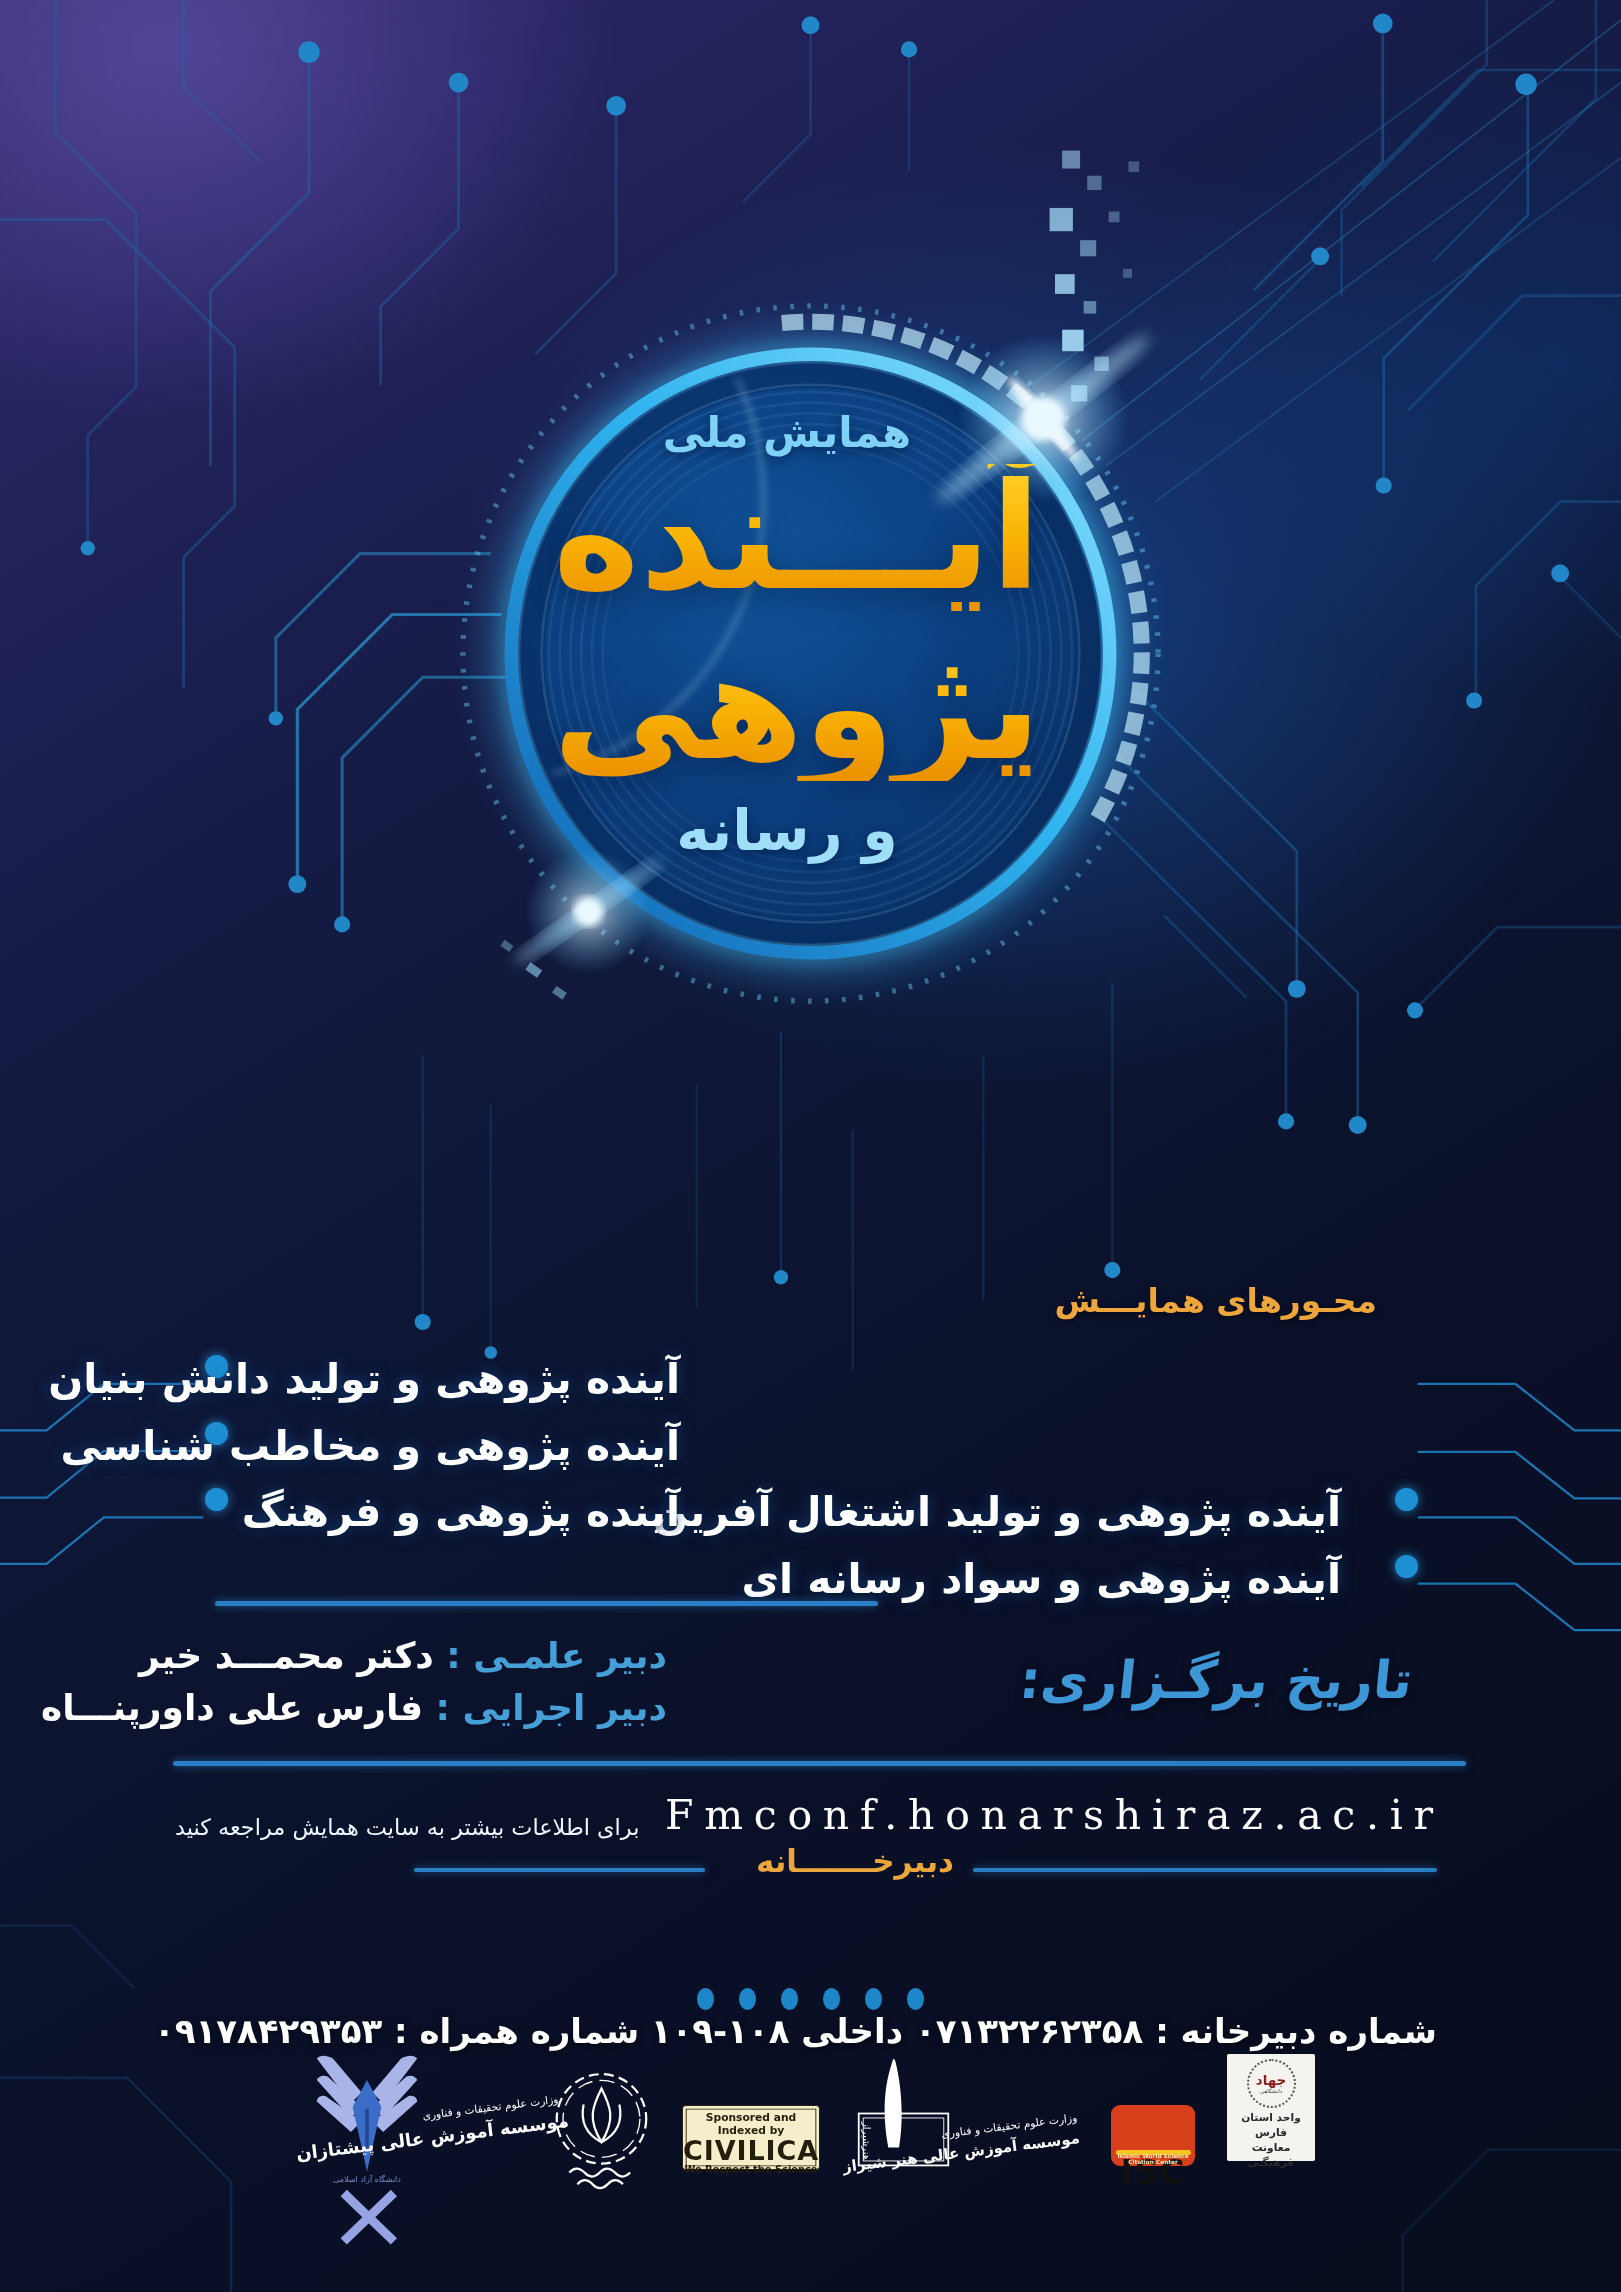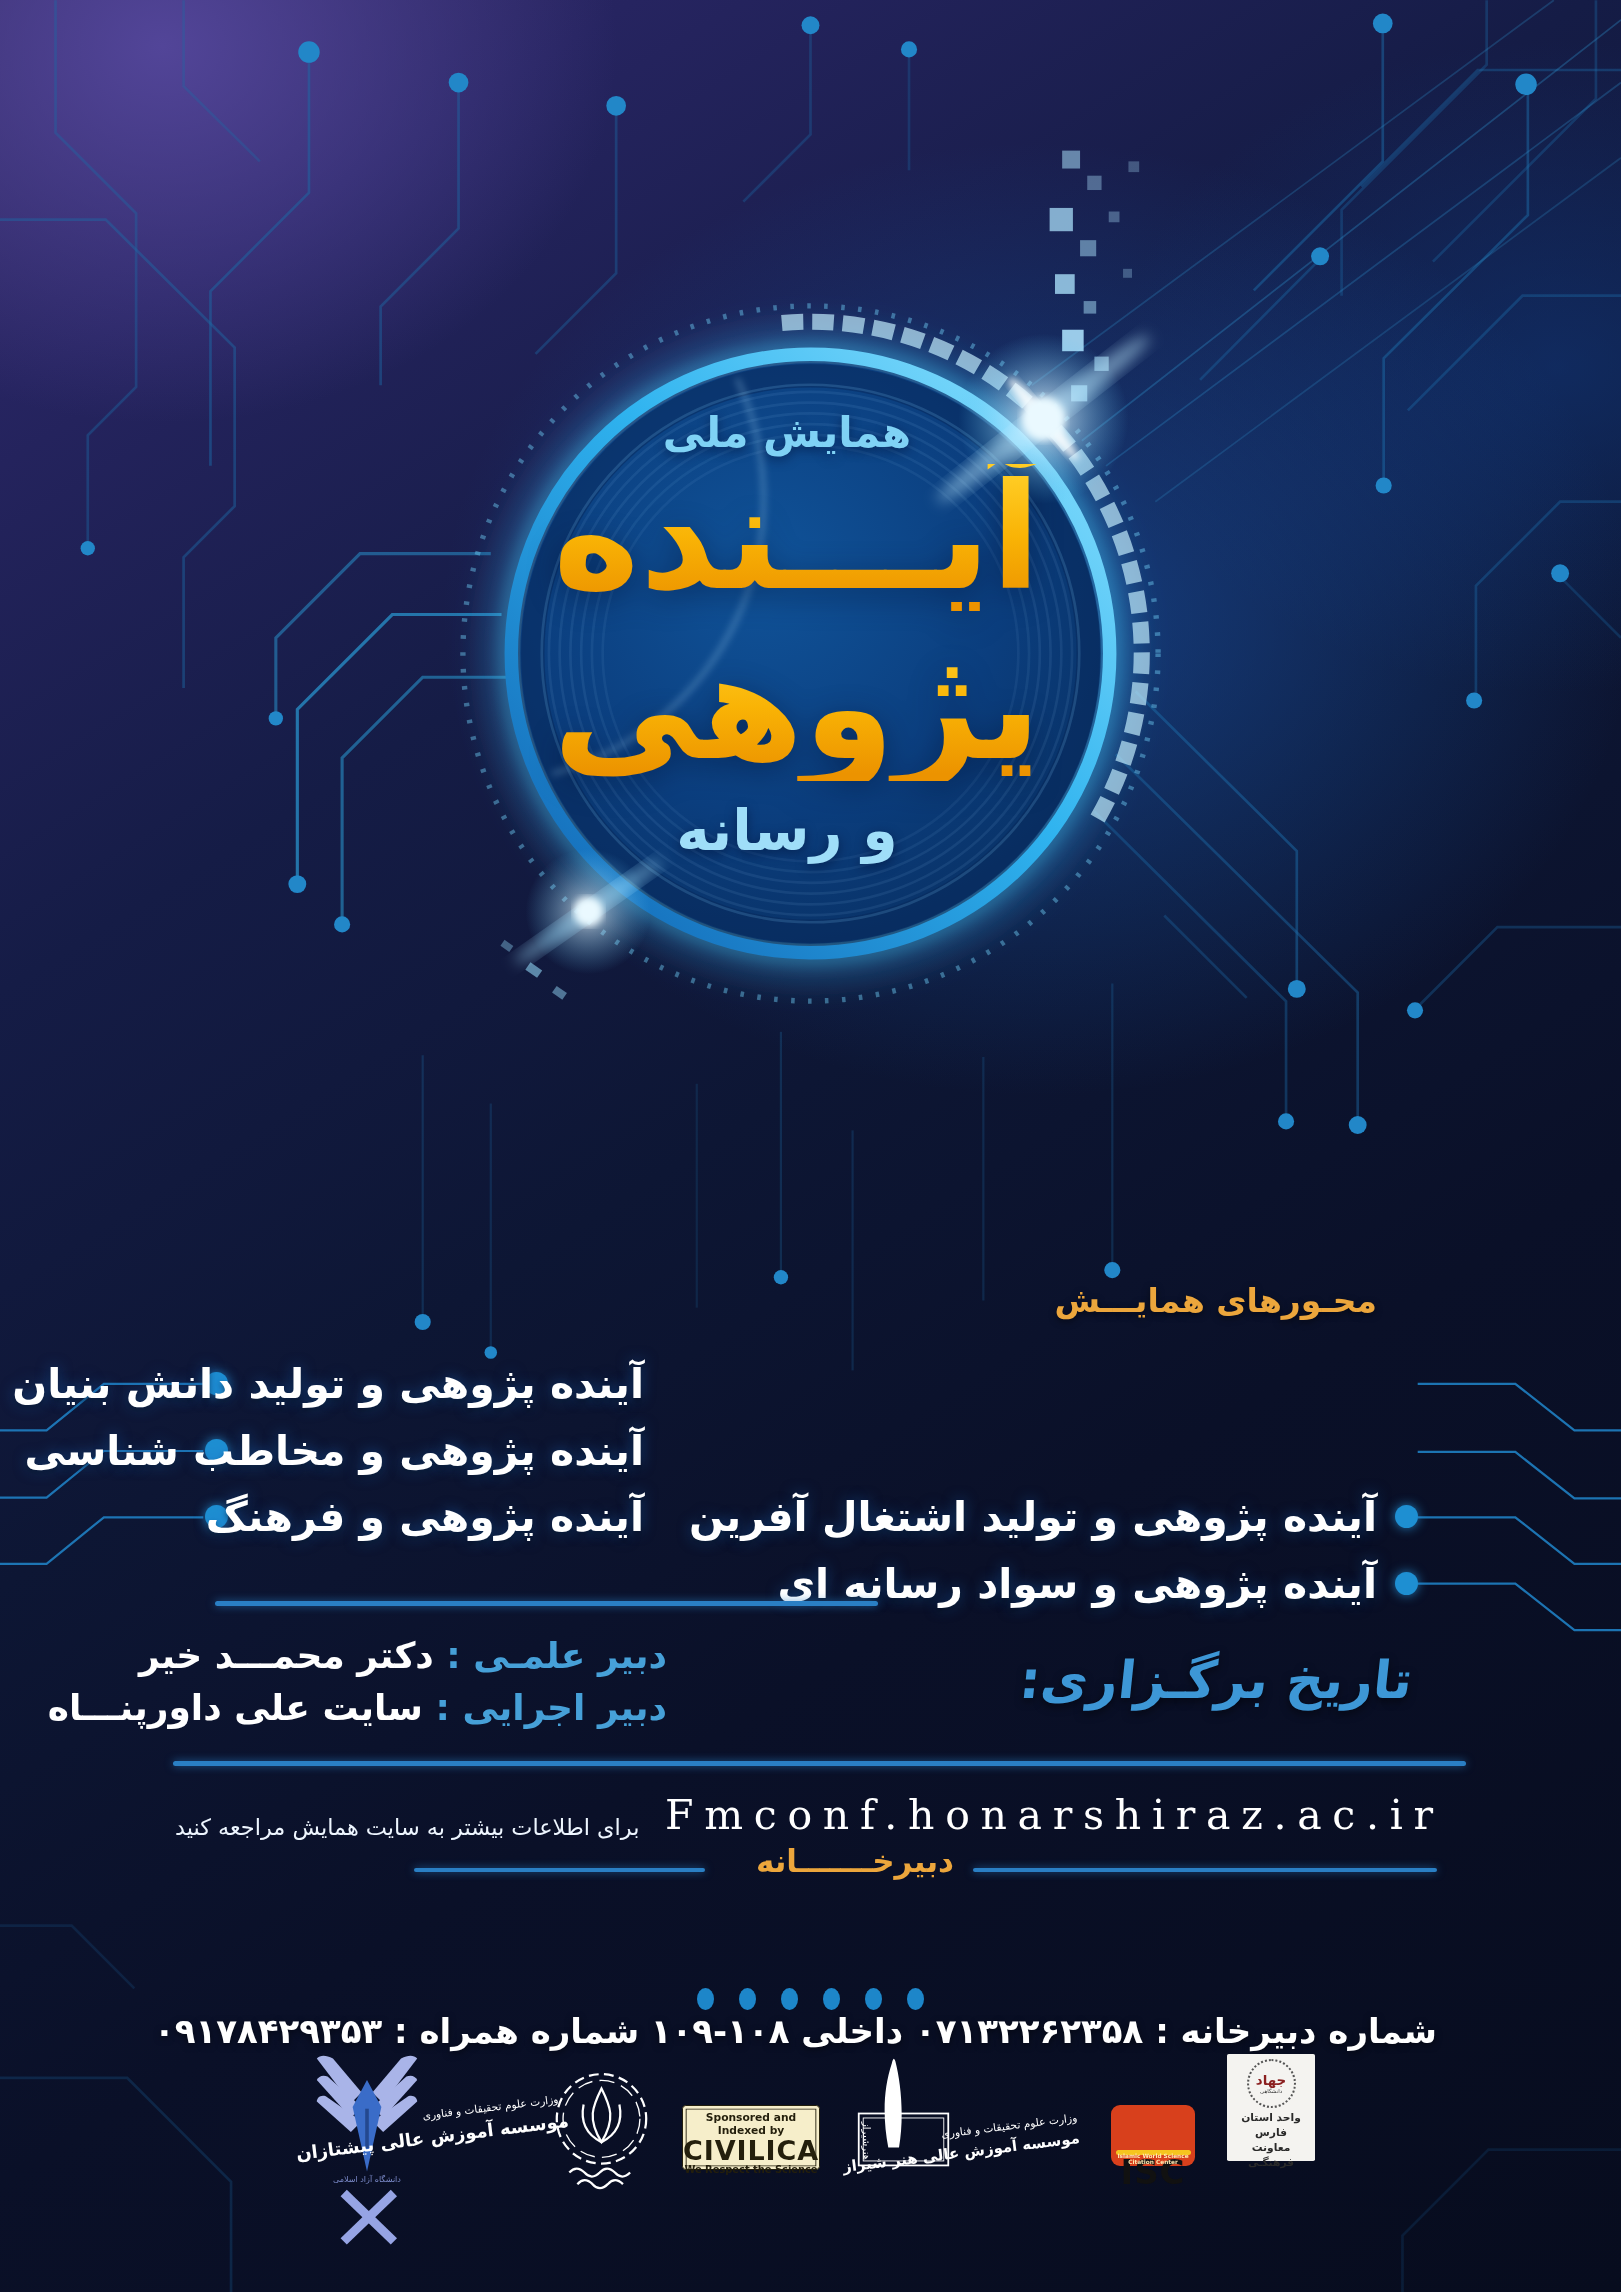--- a/index.html
+++ b/index.html
@@ -24,21 +24,21 @@
     background:linear-gradient(180deg,#ffcc24 8%,#f9b305 50%,#ec9300 95%);
     -webkit-background-clip:text;background-clip:text;-webkit-text-fill-color:transparent;
     filter:drop-shadow(0 7.2px 16px rgba(0,15,50,.45));}
   .t1{top:133px;}
   .t2{top:303px;}
   .t3{position:absolute;left:0;top:466px;width:598px;font-size:57px;font-weight:bold;
     color:#9fdef8;direction:rtl;text-shadow:0 2.7px 10.7px rgba(0,20,60,.6);}
   
   .axes-header{position:absolute;right:244px;top:1281px;font-size:33px;font-weight:bold;
     color:#eca63c;direction:rtl;text-shadow:0 1.8px 7.2px rgba(0,0,0,.5);}
-  .axis-row{position:absolute;height:57px;display:flex;align-items:center;}
+  .axis-row{position:absolute;height:57px;display:flex;align-items:flex-start;gap:36px;}
   .axis-dot{width:23px;height:23px;border-radius:50%;background:#1e8fd2;flex:0 0 auto;
     box-shadow:0 0 10.7px rgba(40,150,220,.8);}
   .axis-text{font-size:41px;font-weight:bold;color:#ffffff;direction:rtl;white-space:nowrap;
     text-shadow:0 0 14.3px rgba(30,110,200,.5),0 2.7px 5.4px rgba(0,0,0,.45);}
   .axis-row.r{right:203px;}
   .axis-row.r .axis-text{margin-right:18px;}
   .axis-row.l{left:205px;}
   .axis-row.l .axis-text{margin-left:18px;width:398px;text-align:center;}
   .h-line{position:absolute;height:4.5px;background:#2a7fc4;border-radius:2.7px;
     box-shadow:0 0 9px rgba(42,127,196,.7);}
@@ -289,21 +289,21 @@
   </div>
 
   <div class="h-line" style="left:215px;top:1601px;width:663px;"></div>
 
   <div class="sec-row" style="top:1635px">
     <span class="sec-label">دبیر علمـی :</span>
     <span class="sec-name">دکتر محمـــد خیر</span>
   </div>
   <div class="sec-row" style="top:1687px">
     <span class="sec-label">دبیر اجرایی :</span>
-    <span class="sec-name">سایت علی داورپنـــاه</span>
+    <span class="sec-name">فارس علی داورپنـــاه</span>
   </div>
 
   <div class="date-row">
     <span class="date-label">تاریخ برگـزاری:</span>
   </div>
 
   <div class="h-line" style="left:173px;top:1761px;width:1293px;"></div>
 
   <div class="url-note">برای اطلاعات بیشتر به سایت همایش مراجعه کنید</div>
   <div class="url">Fmconf.honarshiraz.ac.ir</div>

